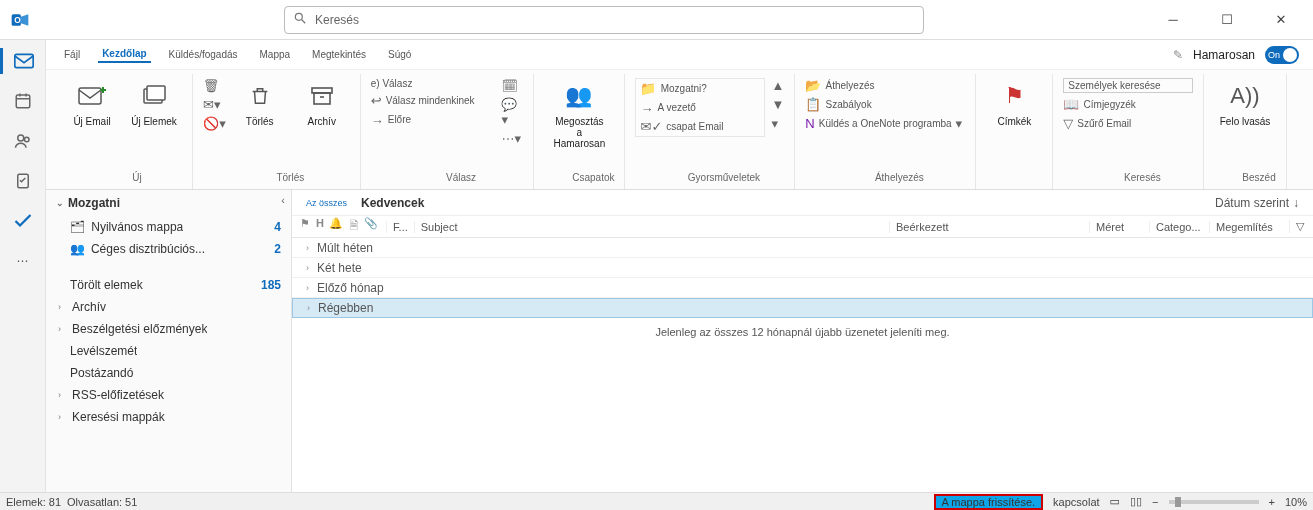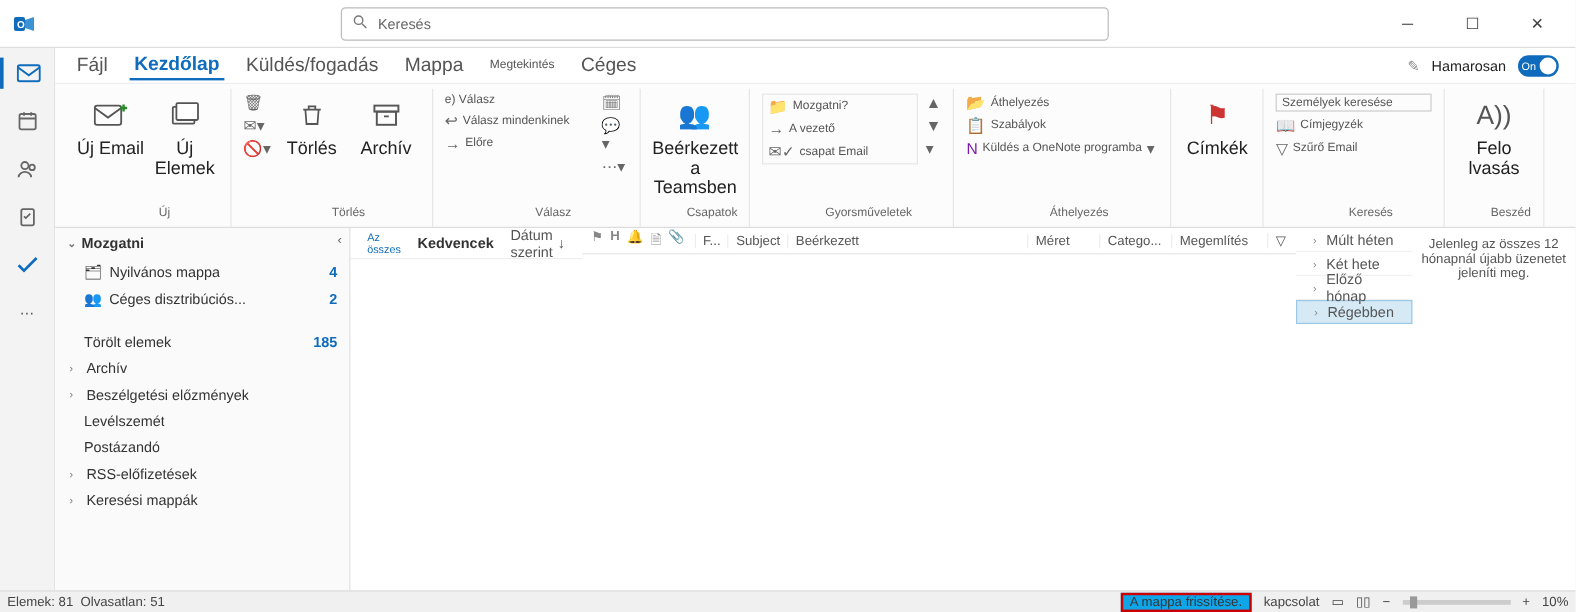--- a/index.html
+++ b/index.html
@@ -13,50 +13,50 @@
 .winbtns { margin-left: auto; display: flex; gap: 18px; align-items: center; padding-right: 8px; }
 .winbtn { width: 36px; height: 28px; display: flex; align-items: center; justify-content: center; font-size: 13px; color: #444; }
 
 
 .rail { position: absolute; top: 40px; left: 0; bottom: 18px; width: 46px; background: #f3f3f3; border-right: 1px solid #e3e3e3; display: flex; flex-direction: column; align-items: center; padding-top: 8px; gap: 14px; }
 .rail .ritem { width: 32px; height: 26px; display: flex; align-items: center; justify-content: center; color: #555; }
 .rail .ritem.active { color: #0f6cbd; border-left: 3px solid #0f6cbd; width: 100%; justify-content: center; }
 
 
 .tabs { position: absolute; top: 40px; left: 46px; right: 0; height: 30px; background: #fff; display: flex; align-items: center; gap: 14px; padding: 0 14px; border-bottom: 1px solid #eee; }
-.tab { color: #555; padding: 2px 4px; font-size: 16px; }
+.tab { color: #555; padding: 2px 4px; font-size: 10px; }
 .tab.active { color: #0f6cbd; border-bottom: 2px solid #0f6cbd; font-weight: 600; }
 .tabs-right { margin-left: auto; display: flex; align-items: center; gap: 10px; }
 .toggle { width: 34px; height: 18px; background: #0f6cbd; border-radius: 9px; position: relative; display: inline-flex; align-items: center; color: #fff; font-size: 9px; padding-left: 3px; }
 .toggle::after { content: ""; position: absolute; right: 2px; top: 2px; width: 14px; height: 14px; background: #fff; border-radius: 50%; }
 
 
 .ribbon { position: absolute; top: 70px; left: 46px; right: 0; height: 120px; background: #fcfcfc; border-bottom: 1px solid #ddd; display: flex; padding: 4px 8px 0 8px; }
 .rgroup { display: flex; flex-direction: column; align-items: center; border-right: 1px solid #e6e6e6; padding: 4px 10px 2px 10px; }
 .rgroup:last-child { border-right: none; }
 .rgroup .body { flex: 1; display: flex; align-items: flex-start; gap: 6px; }
 .rgroup .glabel { font-size: 10px; color: #666; padding: 2px 0 4px 0; margin-left: 28px; }
 .big { display: flex; flex-direction: column; align-items: center; gap: 2px; text-align: center; width: 56px; }
 .big .icon { font-size: 22px; height: 36px; display: flex; align-items: center; color: #555; }
-.big .lbl { font-size: 15px; line-height: 1.1; }
+.big .lbl { font-size: 10px; line-height: 1.1; }
 .stack { display: flex; flex-direction: column; gap: 4px; font-size: 10px; color: #555; }
 .stack .row { display: flex; align-items: center; gap: 4px; white-space: nowrap; }
 .mini { font-size: 13px; color: #666; }
 
 
 .content { position: absolute; top: 190px; left: 46px; right: 0; bottom: 18px; display: flex; background: #fff; }
 .folders { width: 246px; border-right: 1px solid #e2e2e2; background: #fafafa; overflow: hidden; position: relative; }
 .folders .collapse { position: absolute; top: 4px; right: 6px; color: #666; font-size: 11px; }
 .fhead { display: flex; align-items: center; gap: 4px; padding: 6px 10px; font-weight: 600; color: #333; font-size: 12px; }
 .fitem { display: flex; align-items: center; padding: 4px 10px 4px 24px; font-size: 12px; color: #333; justify-content: space-between; }
 .fitem .count { color: #0f6cbd; font-weight: 600; }
 .fitem .fi-left { display: flex; align-items: center; gap: 6px; overflow: hidden; }
 .fchevron { font-size: 9px; color: #777; width: 8px; display: inline-block; }
 
-.mlist { flex: 1; display: flex; flex-direction: row; }
+.mlist { flex: 1; display: flex; flex-direction: column; }
 .mhead { height: 26px; display: flex; align-items: center; padding: 0 14px; gap: 14px; font-size: 12px; color: #555; border-bottom: 1px solid #eee; }
 .mhead .allsmall { font-size: 9px; color: #0f6cbd; }
 .mhead .unread { font-weight: 600; color: #333; }
 .mhead .right { margin-left: auto; display: flex; align-items: center; gap: 4px; }
 .cols { height: 22px; display: flex; align-items: center; border-bottom: 1px solid #e5e5e5; font-size: 11px; color: #555; }
 .cols .icons { display: flex; gap: 6px; padding: 0 8px; color: #888; }
 .cols .col { padding: 0 6px; border-left: 1px solid #eee; }
 .cols .col.flex { flex: 1; }
 .groups .grow { height: 20px; display: flex; align-items: center; padding: 0 14px; border-bottom: 1px solid #f0f0f0; font-size: 12px; color: #555; gap: 8px; }
 .groups .grow.selected { background: #d6eaf6; border: 1px solid #9cc8e6; }
@@ -132,21 +132,21 @@
     </div>
   <div class="ritem">⋯</div>
 </div>
 
 <div class="tabs">
   <span class="tab">Fájl</span>
   <span class="tab active">Kezdőlap</span>
   <span class="tab">Küldés/fogadás</span>
   <span class="tab">Mappa</span>
   <span class="tab" style="font-size:10px">Megtekintés</span>
-  <span class="tab">Céges</span>
+  <span class="tab">Súgó</span>
   <div class="tabs-right">
     <span style="color:#888">✎</span>
     <span>Hamarosan</span>
     <span class="toggle">
         <span>On</span>
       </span>
   </div>
 </div>
 
 <div class="ribbon">
@@ -232,21 +232,21 @@
         <span class="mini">⋯▾</span>
       </div>
     </div>
     <div class="glabel">Válasz</div>
   </div>
 
   <div class="rgroup">
     <div class="body">
       <div class="big">
           <span class="icon" style="color:#6264a7">👥</span>
-          <span class="lbl">Beérkezett a Teamsben</span>
+          <span class="lbl">Megosztás a Hamarosan</span>
         </div>
     </div>
     <div class="glabel">Csapatok</div>
   </div>
 
   <div class="rgroup">
     <div class="body">
       <div class="stack" style="width:130px;border:1px solid #e6e6e6;padding:2px 4px">
         <span class="row">
             <span class="mini">📁</span>

